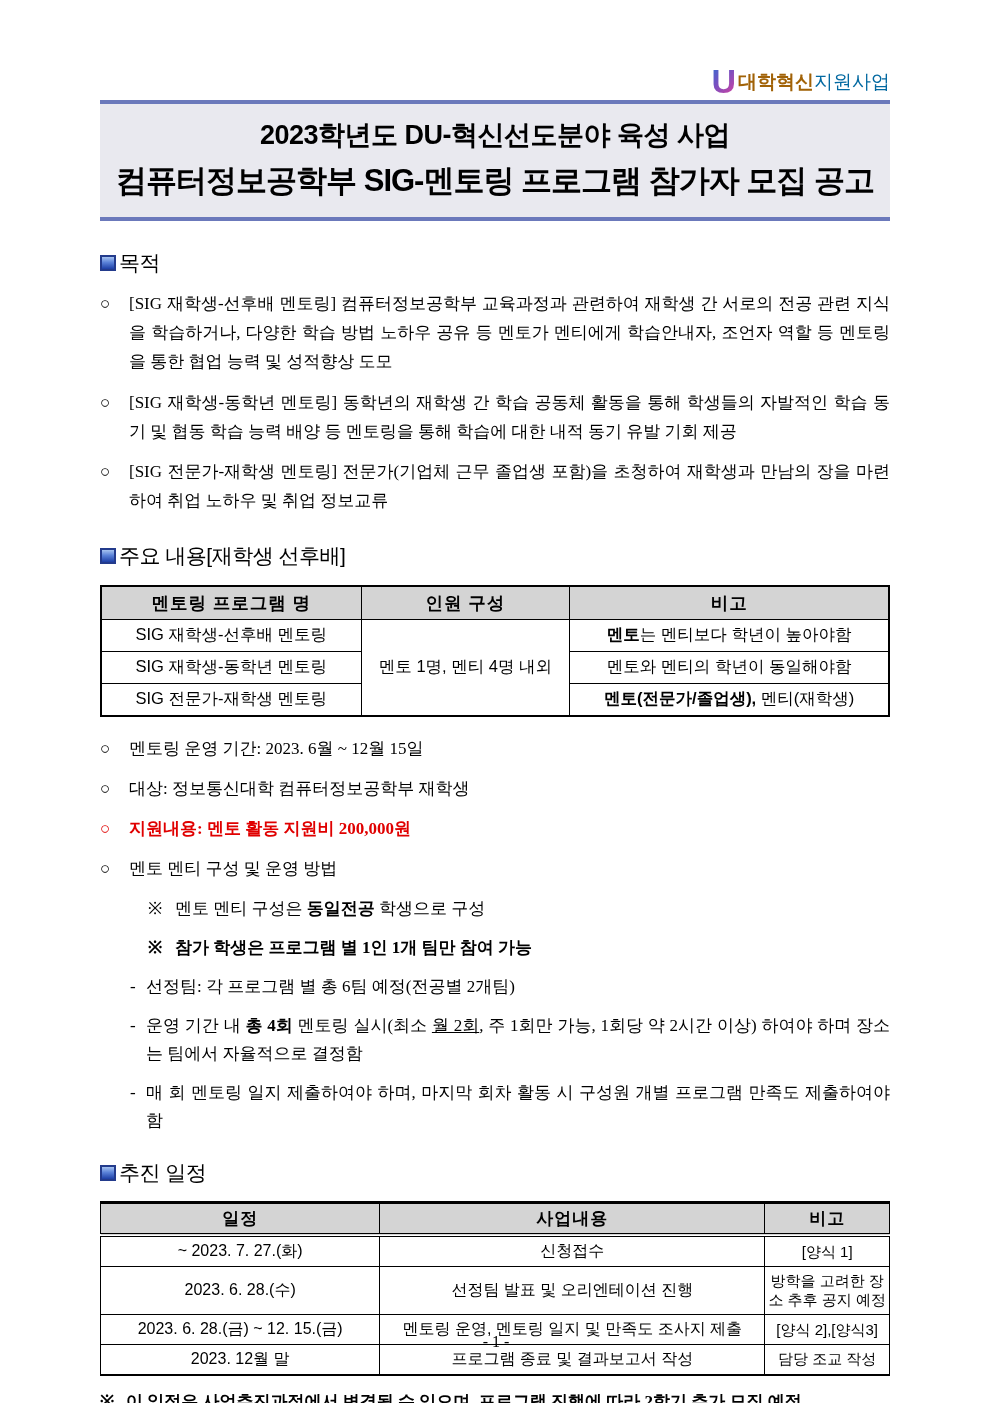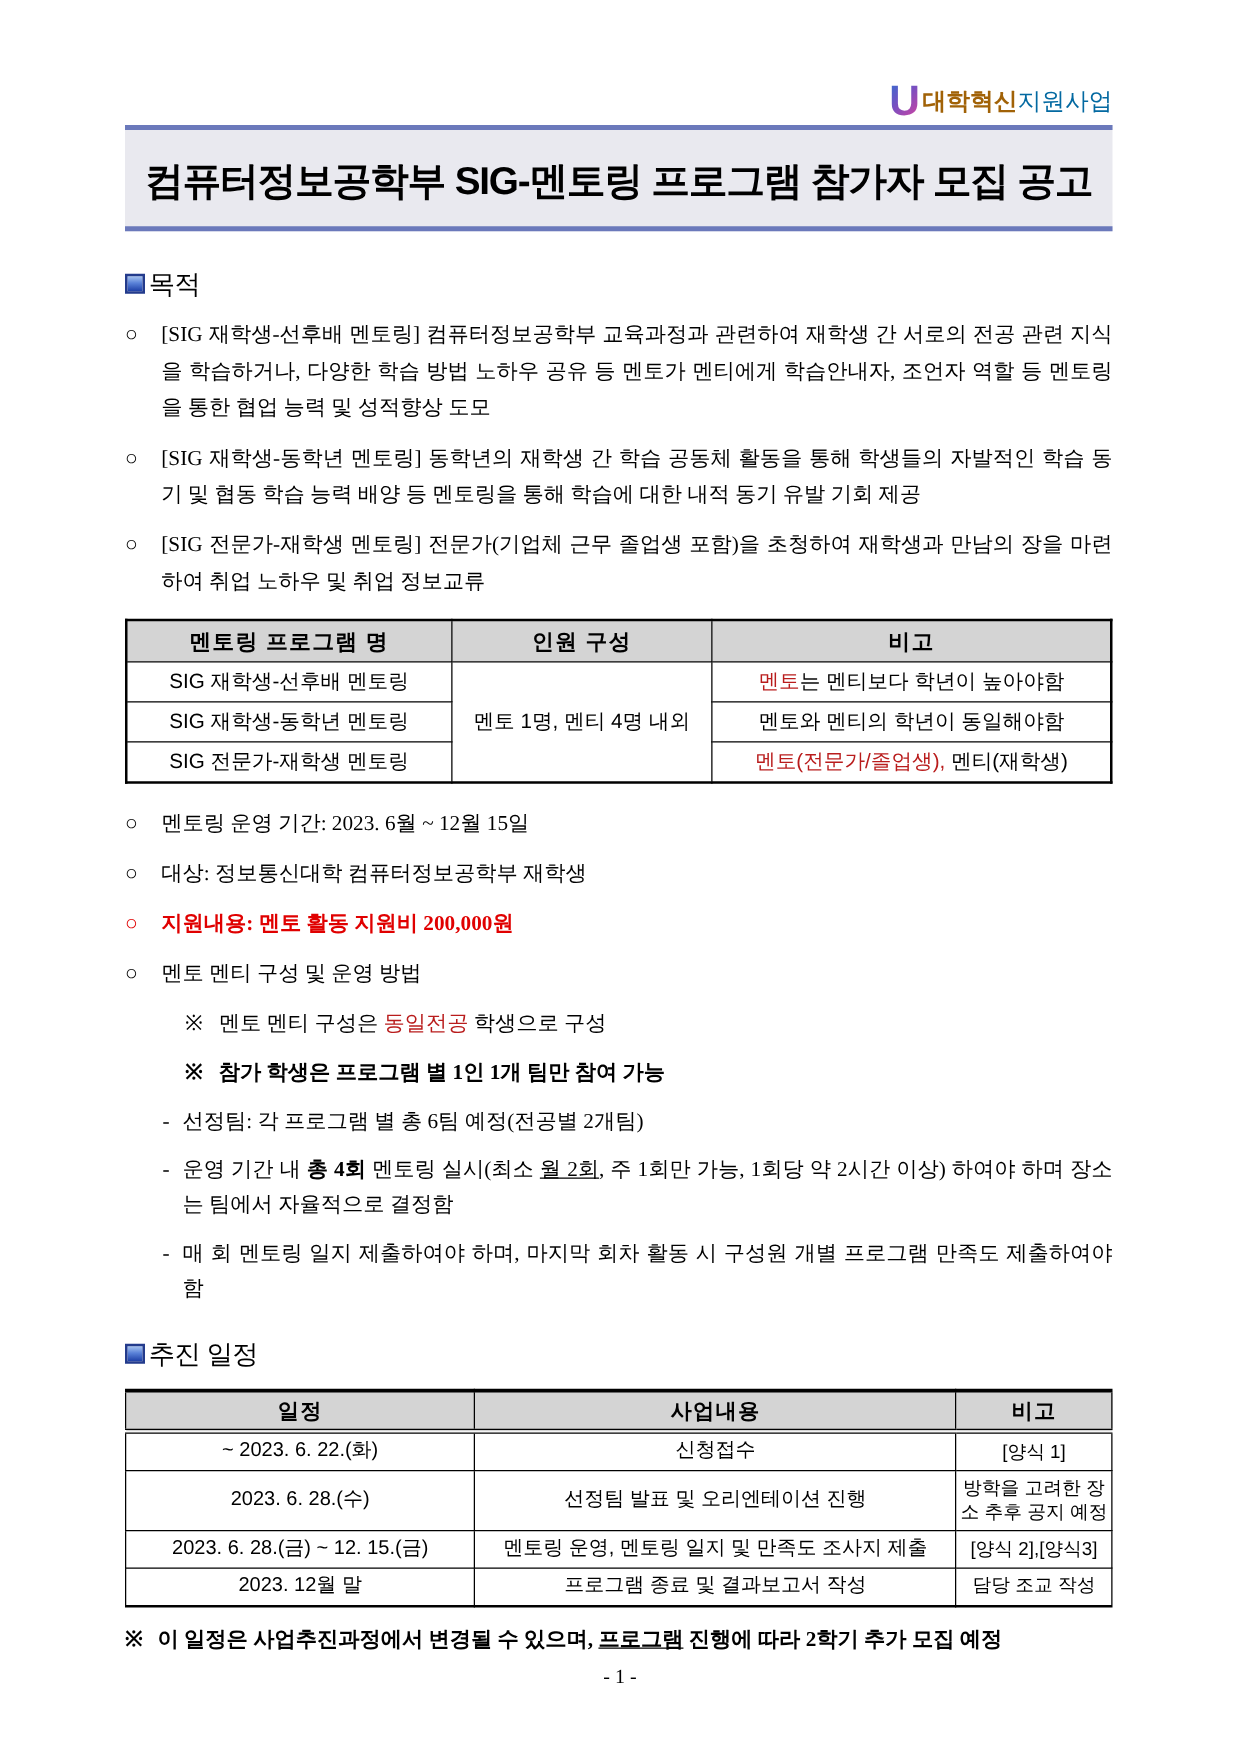--- a/index.html
+++ b/index.html
@@ -77,21 +77,21 @@
   .subnote .txt { flex: 1; }
   .subnote.bold { font-weight: bold; }
 
   .dashitem {
     display: flex; padding-left: 30px;
     font-size: 17px; line-height: 1.65; margin-bottom: 11px;
   }
   .dashitem .marker { flex: 0 0 16px; }
   .dashitem .txt { flex: 1; text-align: justify; }
 
-  .accent-blue { color: #b91c1c; font-weight: normal; }
+  .accent-blue { color: #000000; font-weight: bold; }
   .bold { font-weight: bold; }
   .uline { text-decoration: underline; }
 
   
   table { border-collapse: collapse; width: 100%; table-layout: fixed; }
   .ptable {
     margin-top: 15px;
     border: 2px solid #000;
     font-family: "Liberation Sans", sans-serif;
     font-size: 16.5px; text-align: center;
@@ -138,20 +138,21 @@
 
   <div class="logo-row">
     <div class="logo">
       <span class="logo-u">U</span>
       <span class="logo-bold">대학혁신</span>
       <span class="logo-light">지원사업</span>
     </div>
   </div>
 
   <div class="title-box">
+    <div class="title-line1">2023학년도 DU-혁신선도분야 육성 사업</div>
     <div class="title-line2">컴퓨터정보공학부 SIG-멘토링 프로그램 참가자 모집 공고</div>
   </div>
 
   <div class="sec-heading sec-purpose">
     <span class="sec-icon"></span>
     <span>목적</span>
   </div>
 
   <div class="olist">
     <div class="oitem">
@@ -161,20 +162,24 @@
     <div class="oitem">
       <span class="marker">○</span>
       <span class="txt">[SIG 재학생-동학년 멘토링] 동학년의 재학생 간 학습 공동체 활동을 통해 학생들의 자발적인 학습 동기 및 협동 학습 능력 배양 등 멘토링을 통해 학습에 대한 내적 동기 유발 기회 제공</span>
     </div>
     <div class="oitem">
       <span class="marker">○</span>
       <span class="txt">[SIG 전문가-재학생 멘토링] 전문가(기업체 근무 졸업생 포함)을 초청하여 재학생과 만남의 장을 마련하여 취업 노하우 및 취업 정보교류</span>
     </div>
   </div>
 
+  <div class="sec-heading sec-main">
+    <span class="sec-icon"></span>
+    <span>주요 내용[재학생 선후배]</span>
+  </div>
 
   <table class="ptable">
     <colgroup>
         <col style="width:33%">
         <col style="width:26.5%">
         <col style="width:40.5%">
       </colgroup>
     <thead>
       <tr>
         <th>멘토링 프로그램 명</th>
@@ -253,21 +258,21 @@
       </colgroup>
     <thead>
       <tr>
         <th>일정</th>
         <th>사업내용</th>
         <th>비고</th>
       </tr>
     </thead>
     <tbody>
       <tr>
-        <td>~ 2023. 6. 22.(화)</td>
+        <td>~ 2023. 7. 27.(화)</td>
         <td>신청접수</td>
         <td class="remark-cell">[양식 1]</td>
       </tr>
       <tr>
         <td>2023. 6. 28.(수)</td>
         <td>선정팀 발표 및 오리엔테이션 진행</td>
         <td class="remark-cell">방학을 고려한 장소 추후 공지 예정</td>
       </tr>
       <tr>
         <td>2023. 6. 28.(금) ~ 12. 15.(금)</td>

